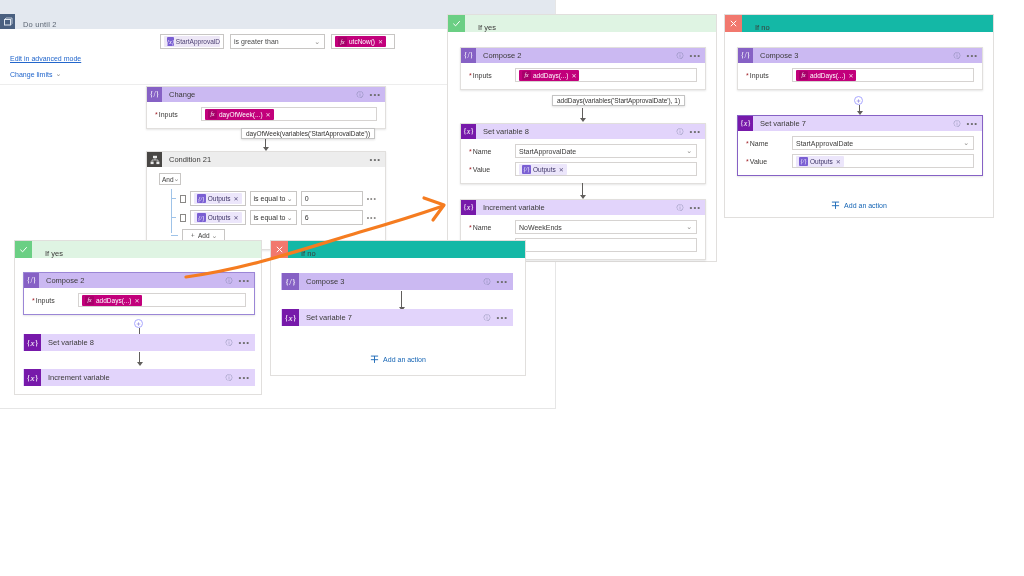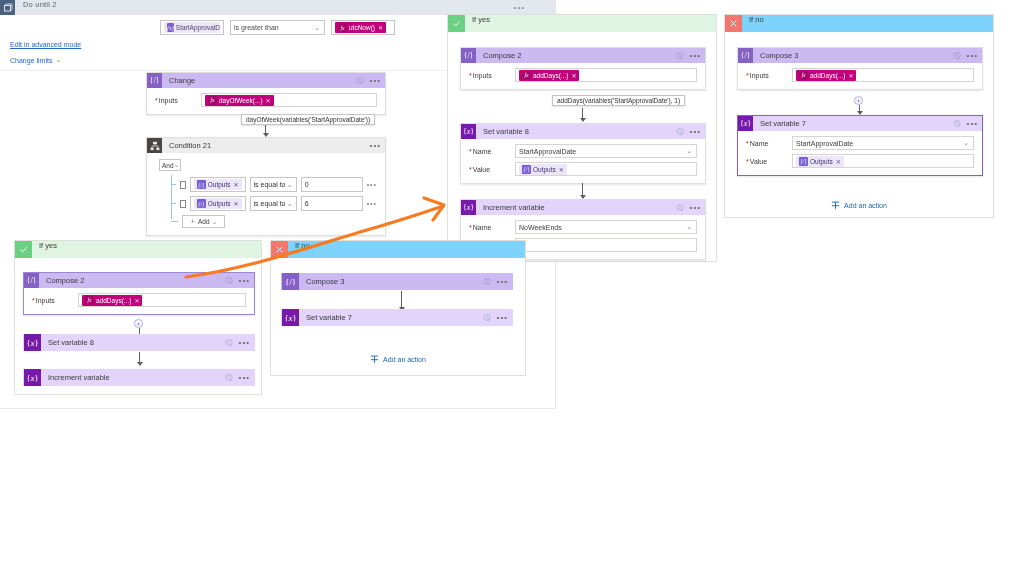--- a/index.html
+++ b/index.html
@@ -16,21 +16,21 @@
   .canvas { position:absolute; inset:0; background:#ffffff; }
 
   
   .dountil {
     position:absolute; left:0; top:0; width:556px; height:409px;
     background:#ffffff;
     border:1px solid #e6e6e6;
     border-left:none; border-top:none;
   }
   .dountil-head {
-    height:15px; background:#e3e8ef; display:flex; align-items:flex-start;
+    height:29px; background:#e3e8ef; display:flex; align-items:flex-end;
     position:relative;
   }
   .dountil-icon {
     width:15px; height:15px; background:#4a6080;
     display:flex; align-items:center; justify-content:center;
     flex:0 0 15px;
   }
   .dountil-icon svg { display:block; }
   .dountil-title { margin-left:8px; font-size:7.5px; color:#5c6673; letter-spacing:.2px; }
   .head-ellipsis {
@@ -127,23 +127,23 @@
     border-right:3px solid transparent; border-top:4px solid #605e5c;
   }
   .plusnode {
     position:absolute; width:9px; height:9px; border-radius:50%;
     border:1px solid #a9a7ff; background:#fff; color:#6b5fd6;
     display:flex; align-items:center; justify-content:center; font-size:7px; line-height:1;
   }
 
   
   .branch { position:absolute; background:#ffffff; border:1px solid #e1dfdd; }
-  .branch-head { height:17px; display:flex; align-items:flex-start; }
+  .branch-head { height:17px; display:flex; align-items:flex-end;gap:6px; }
   .branch-head.yes { background:#dff4e3; }
-  .branch-head.no  { background:#7dd3fc; }
+  .branch-head.no  { background:#14b8a6; }
   .branch-mark {
     width:17px; height:17px; flex:0 0 17px; display:flex;
     align-items:center; justify-content:center; font-size:10px; color:#fff;
   }
   .bm-yes { background:#6bcf84; }
   .bm-no  { background:#f1786e; }
   .branch-label { margin-left:7px; font-size:7.5px; color:#3b3a39; }
 
   .addaction {
     display:flex; align-items:center; justify-content:center; gap:4px;

